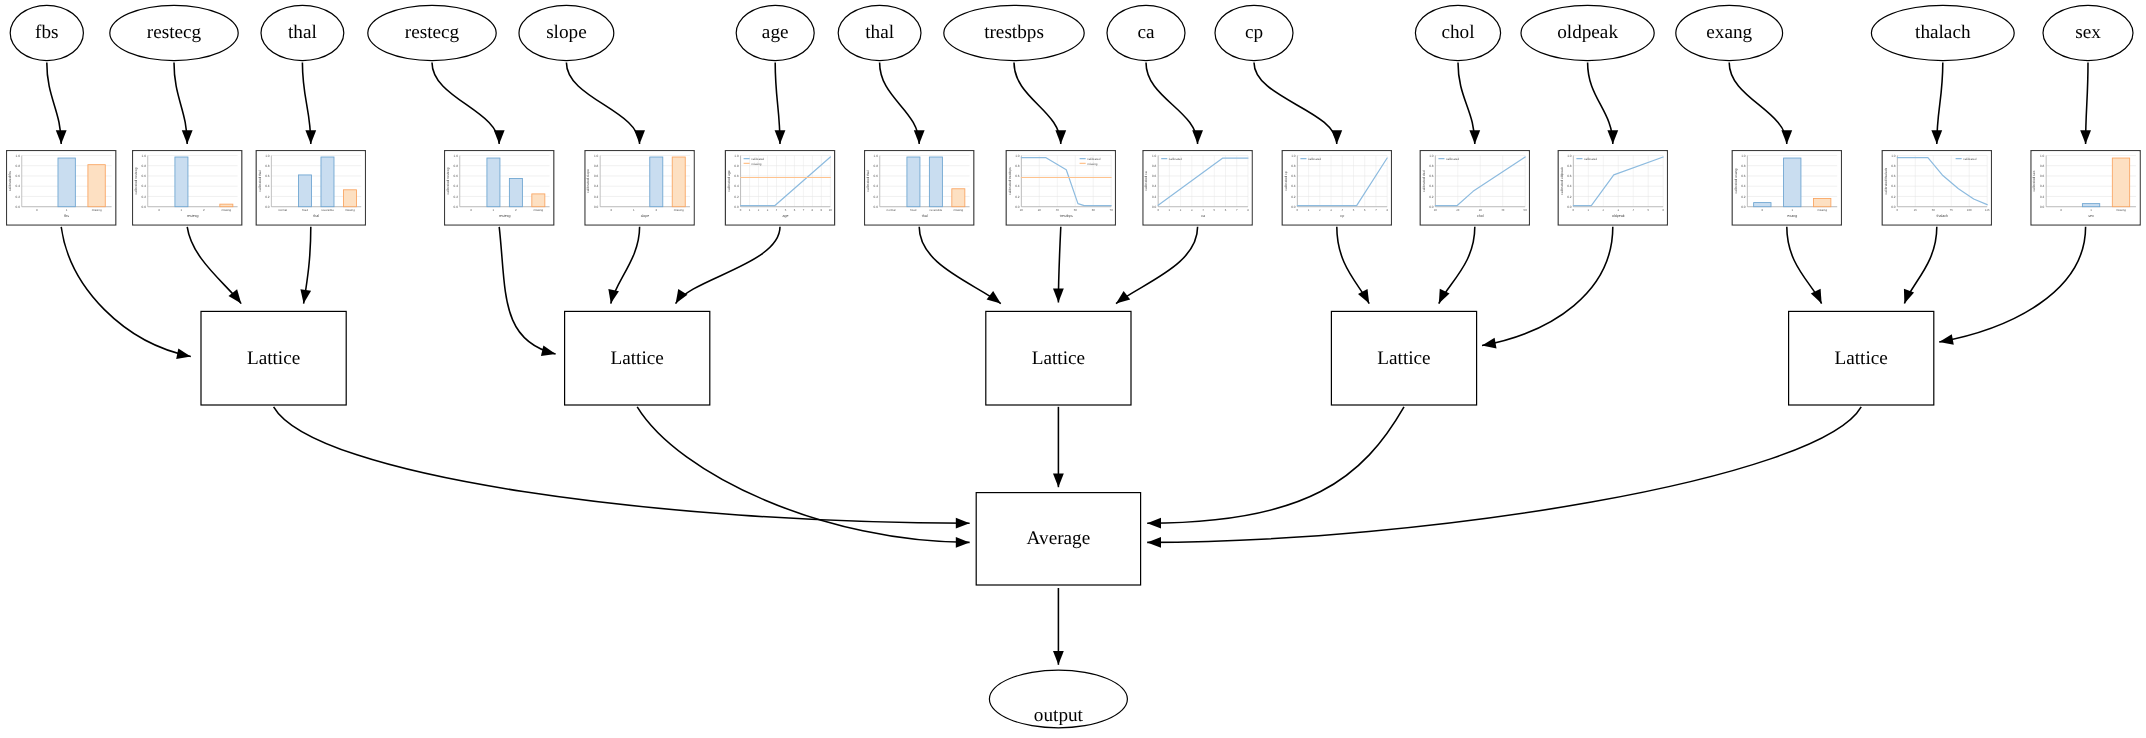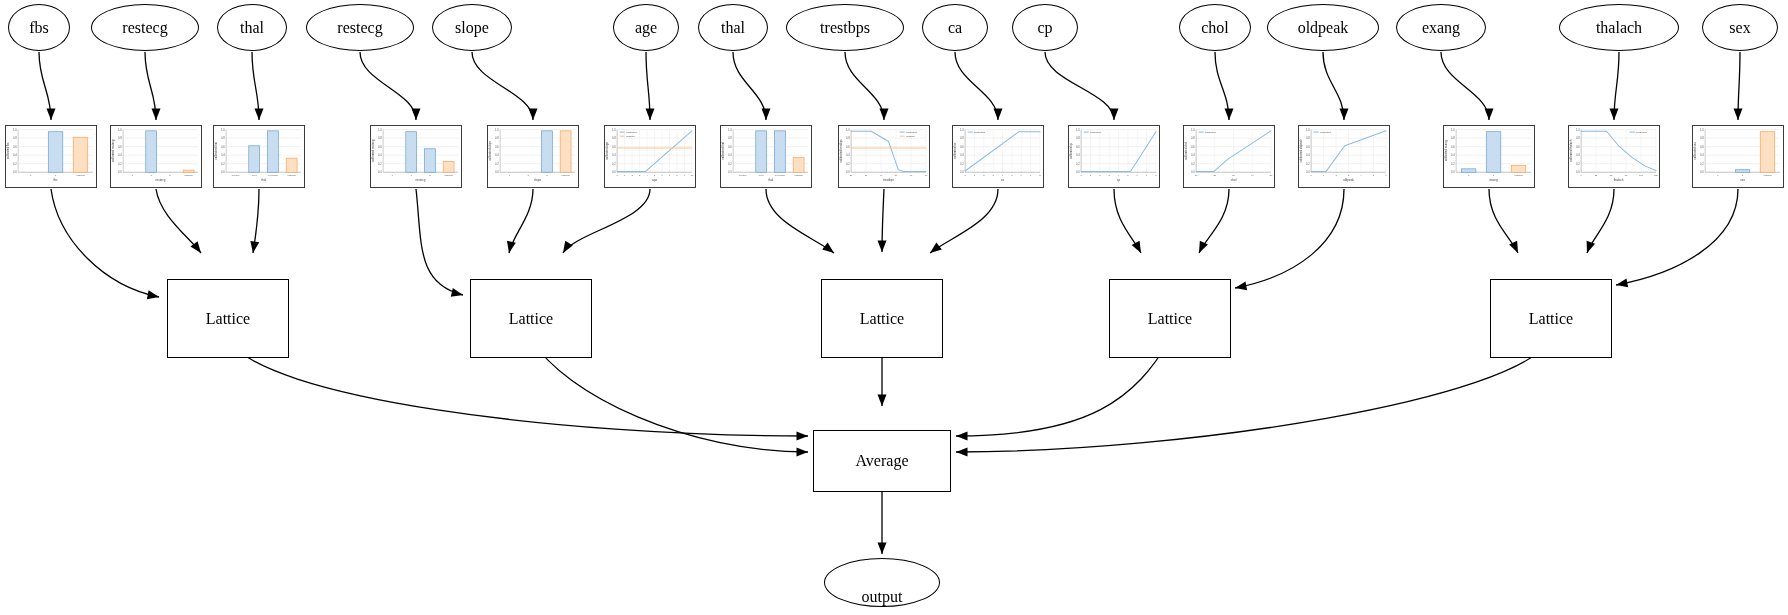--- a/index.html
+++ b/index.html
@@ -3,21 +3,21 @@
 <meta charset="utf-8">
 <style>
   html,body{margin:0;padding:0;background:#ffffff;}
   #stage{position:relative;width:1788px;height:615px;background:#ffffff;
          font-family:"Liberation Serif", serif;color:#000;overflow:hidden;}
   #edges{position:absolute;left:0;top:0;width:1788px;height:615px;pointer-events:none;}
   .node-ellipse{position:absolute;border:1.4px solid #000;border-radius:50%;
       display:flex;align-items:center;justify-content:center;font-size:16px;
       background:#fff;box-sizing:border-box;}
   .box{position:absolute;border:1.3px solid #000;background:#fff;box-sizing:border-box;
-      display:flex;align-items:center;justify-content:center;font-size:16px;margin-top:20px;}
+      display:flex;align-items:center;justify-content:center;font-size:16px;}
   .chart{position:absolute;background:#fff;border:1.5px solid #3d3d3d;box-sizing:border-box;}
   .chart svg{display:block;width:100%;height:100%;}
 </style>
 </head>
 <body>
 
 <div id="stage">
   <svg id="edges" width="1788" height="615" xmlns="http://www.w3.org/2000/svg">
     <defs>
       <marker id="arrowhead" markerUnits="userSpaceOnUse" markerWidth="14" markerHeight="12" refX="12" refY="5" orient="auto">
@@ -621,20 +621,20 @@
         <span>Lattice</span>
       </div>
       <div class="box" style="left: 1109px; top: 259px; width: 122px; height: 79px;">
         <span>Lattice</span>
       </div>
       <div class="box" style="left: 1490px; top: 259px; width: 122px; height: 79px;">
         <span>Lattice</span>
       </div>
     </div>
 
-  <div class="box" style="left:813px;top:410px;width:138px;height:62px;">
+  <div class="box" style="left:813px;top:410px;width:138px;height:78px;">
     <span>Average</span>
   </div>
 
   <div class="node-ellipse" style="left:824px;top:558px;width:116px;height:49px;align-items:flex-end;">
     <span>output</span>
   </div>
 </div>
 
 </body></html>

